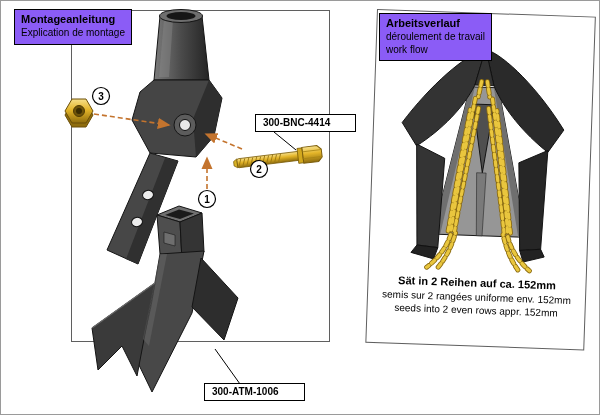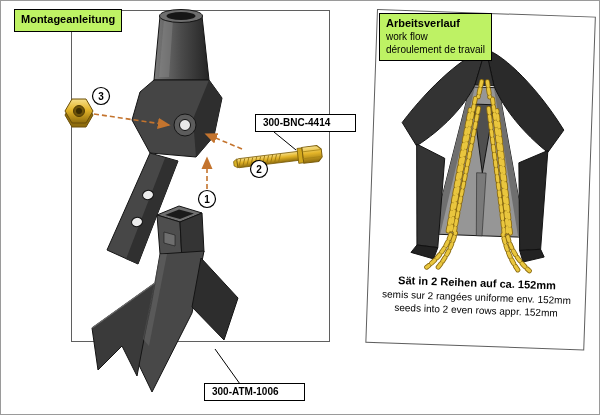--- a/index.html
+++ b/index.html
@@ -6,21 +6,21 @@
   html,body { background:#fff; font-family:"Liberation Sans", sans-serif; }
   #canvas { position:relative; width:600px; height:415px; background:#fff; overflow:hidden; border:1px solid #9a9a9a; }
 
   .frame { position:absolute; border:1px solid #5f5f5f; background:#fff; }
   #left-frame  { left:70px; top:9px;  width:259px; height:332px; z-index:1; }
   #right-frame { left:376px; top:8px; width:219px; height:334px; transform:rotate(2deg); transform-origin:0 0; z-index:1; }
 
   #left-art { position:absolute; left:0; top:0; z-index:3; }
   #right-art { position:absolute; left:0; top:24px; z-index:2; }
 
-  .titlebox { position:absolute; background:#bef264; border:1px solid #000; padding:3px 6px 4px 6px; line-height:1.27; z-index:6; }
+  .titlebox { position:absolute; background:#8b5cf6; border:1px solid #000; padding:3px 6px 4px 6px; line-height:1.27; z-index:6; }
   .titlebox .t1 { font-weight:bold; font-size:11px; white-space:nowrap; }
   .titlebox .t2 { font-size:10px; white-space:nowrap; }
   #left-title  { left:13px;  top:8px; }
   #right-title { left:378px; top:12px; }
 
   .partlabel { position:absolute; background:#fff; border:1px solid #000; font-size:10px; font-weight:bold; padding:2px 25px 3px 7px; z-index:6; white-space:nowrap; }
   #label-bolt { left:254px; top:113px; }
   #label-boot { left:203px; top:382px; }
 
   .caption { position:absolute; left:0; right:0; top:262px; text-align:center; line-height:1.32; z-index:4; }
@@ -37,20 +37,21 @@
 </style>
 </head>
 <body>
 
 <div id="canvas">
 
   <div id="left-frame" class="frame"></div>
 
   <div id="left-title" class="titlebox">
     <div class="t1">Montageanleitung</div>
+    <div class="t2">Explication de montage</div>
   </div>
 
   <div id="label-bolt" class="partlabel">300-BNC-4414</div>
   <div id="label-boot" class="partlabel">300-ATM-1006</div>
 
   <svg id="left-art" width="340" height="415" viewBox="0 0 340 415">
     <defs>
       <linearGradient id="metalV" x1="0" y1="0" x2="1" y2="0">
         <stop offset="0" stop-color="#7b7b7b"></stop>
         <stop offset="0.5" stop-color="#4a4a4a"></stop>
@@ -192,17 +193,17 @@
 
     <div class="caption">
       <div class="c1">Sät in 2 Reihen auf ca. 152mm</div>
       <div class="c2">semis sur 2 rangées uniforme env. 152mm</div>
       <div class="c2">seeds into 2 even rows appr. 152mm</div>
     </div>
   </div>
 
   <div id="right-title" class="titlebox">
     <div class="t1">Arbeitsverlauf</div>
+    <div class="t2">déroulement de travail</div>
     <div class="t2">work flow</div>
-    <div class="t2">déroulement de travail</div>
   </div>
 
 </div>
 
 </body></html>

